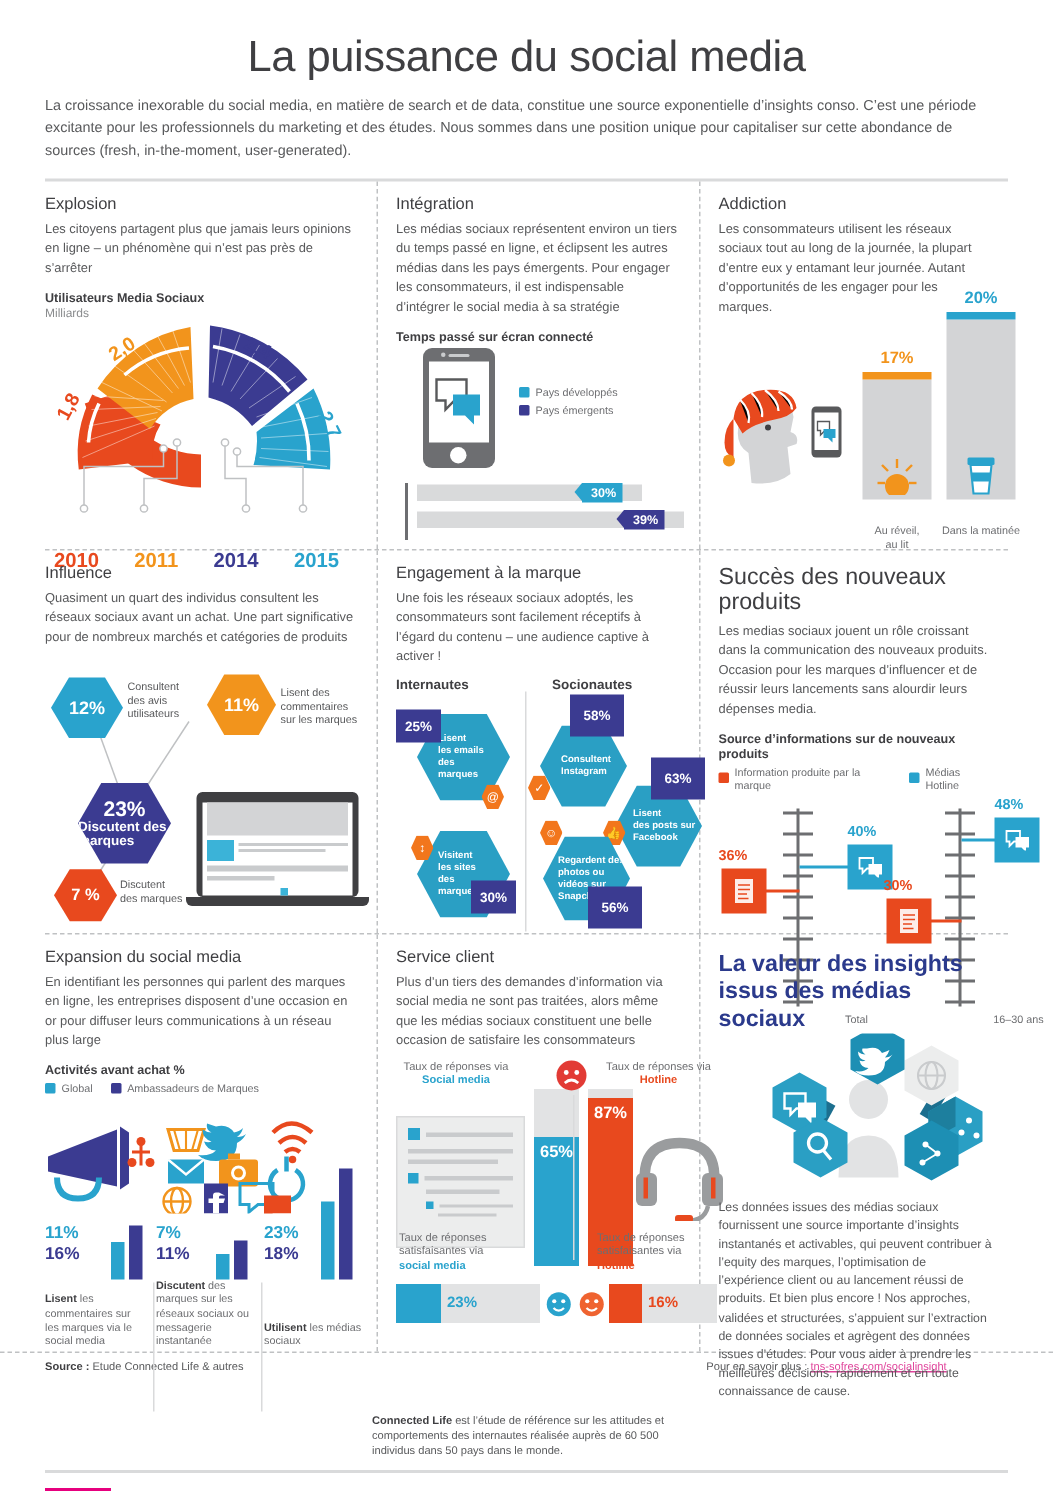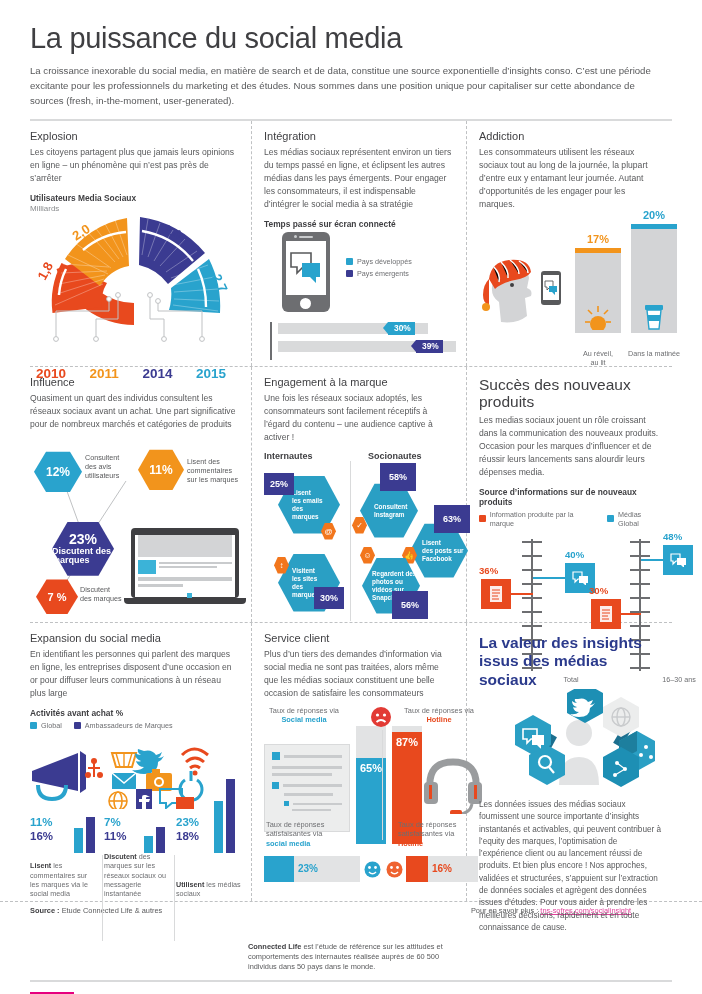--- a/index.html
+++ b/index.html
@@ -1,21 +1,21 @@
 <!DOCTYPE html>
 <html><head>
 <meta charset="utf-8">
 <style>
   html,body{margin:0;padding:0;background:#fff;}
   body{width:702px;height:994px;font-family:"Liberation Sans",sans-serif;color:#58595b;-webkit-font-smoothing:antialiased;}
   .page{position:relative;width:702px;height:994px;overflow:hidden;}
 
   
   .header{padding:22px 30px 0 30px;}
-  .main-title{font-size:29px;font-weight:400;color:#3f3f42;letter-spacing:-.3px;line-height:1.15;margin:0 0 9px 0;}
+  .main-title{font-size:29px;font-weight:400;color:#3f3f42;letter-spacing:-.3px;line-height:1.15;margin:0 0 9px 0;text-align:center;}
   .intro{font-size:9.6px;line-height:1.52;color:#58595b;margin:0;max-width:640px;}
   .hrule{height:2px;background:#d9dadb;margin:11px 30px 0 30px;}
 
   
   .grid{position:relative;padding:0 30px;}
   .row{display:flex;border-bottom:1px dashed #bfc1c3;}
   .row:last-of-type{border-bottom:none;}
   .cell{position:relative;box-sizing:border-box;padding:9px 10px 6px 0;}
   .cell.c1{width:222px;border-right:1px dashed #bfc1c3;padding-right:12px;}
   .cell.c2{width:215px;border-right:1px dashed #bfc1c3;padding-left:12px;padding-right:12px;}
@@ -320,21 +320,21 @@
                   <line x1="4" y1="6" x2="8" y2="10"></line>
                 <line x1="24" y1="6" x2="20" y2="10"></line>
                   <line x1="1" y1="18" x2="6" y2="18"></line>
                 <line x1="27" y1="18" x2="22" y2="18"></line>
               </g>
               <circle cx="14" cy="20" r="8" fill="#f2941c"></circle>
             </svg>
             <div class="albl">Au réveil,<br>au lit</div>
           </div>
 
-          <div class="acol" style="left:152px;height:104px">
+          <div class="acol" style="left:152px;height:120px">
             <div class="apct" style="color:#29a3cd">20%</div>
             <div class="acap" style="background:#29a3cd"></div>
             <svg style="position:absolute;bottom:3px;left:13px" width="20" height="28" viewBox="0 0 20 28">
               <path d="M3 8 h14 l-2 19 h-10 Z" fill="#fff" stroke="#29a3cd" stroke-width="1.4"></path>
               <rect x="1" y="3" width="18" height="5" rx="1" fill="#29a3cd"></rect>
               <rect x="4" y="13" width="12" height="6" fill="#29a3cd"></rect>
             </svg>
             <div class="albl">Dans la matinée</div>
           </div>
         </div>
@@ -457,21 +457,21 @@
         <h2 class="sec-title" style="font-size:15.5px">Succès des nouveaux produits</h2>
         <p class="sec-body">Les medias sociaux jouent un rôle croissant dans la communication des nouveaux produits. Occasion pour les marques d’influencer et de réussir leurs lancements sans alourdir leurs dépenses media.</p>
         <div class="chart-title">Source d’informations sur de nouveaux produits</div>
         <div class="legend">
           <div class="lg">
             <span class="sw" style="background:#e8491e"></span>
             <span>Information produite par la marque</span>
           </div>
           <div class="lg">
             <span class="sw" style="background:#29a3cd"></span>
-            <span>Médias Global</span>
+            <span>Médias Hotline</span>
           </div>
         </div>
 
         <div class="suc-wrap">
 
           <div class="ruler" style="left:52px">
             <div class="tick" style="top:2px"></div>
               <div class="tick" style="top:16px"></div>
             <div class="tick" style="top:30px"></div>
               <div class="tick" style="top:44px"></div>

